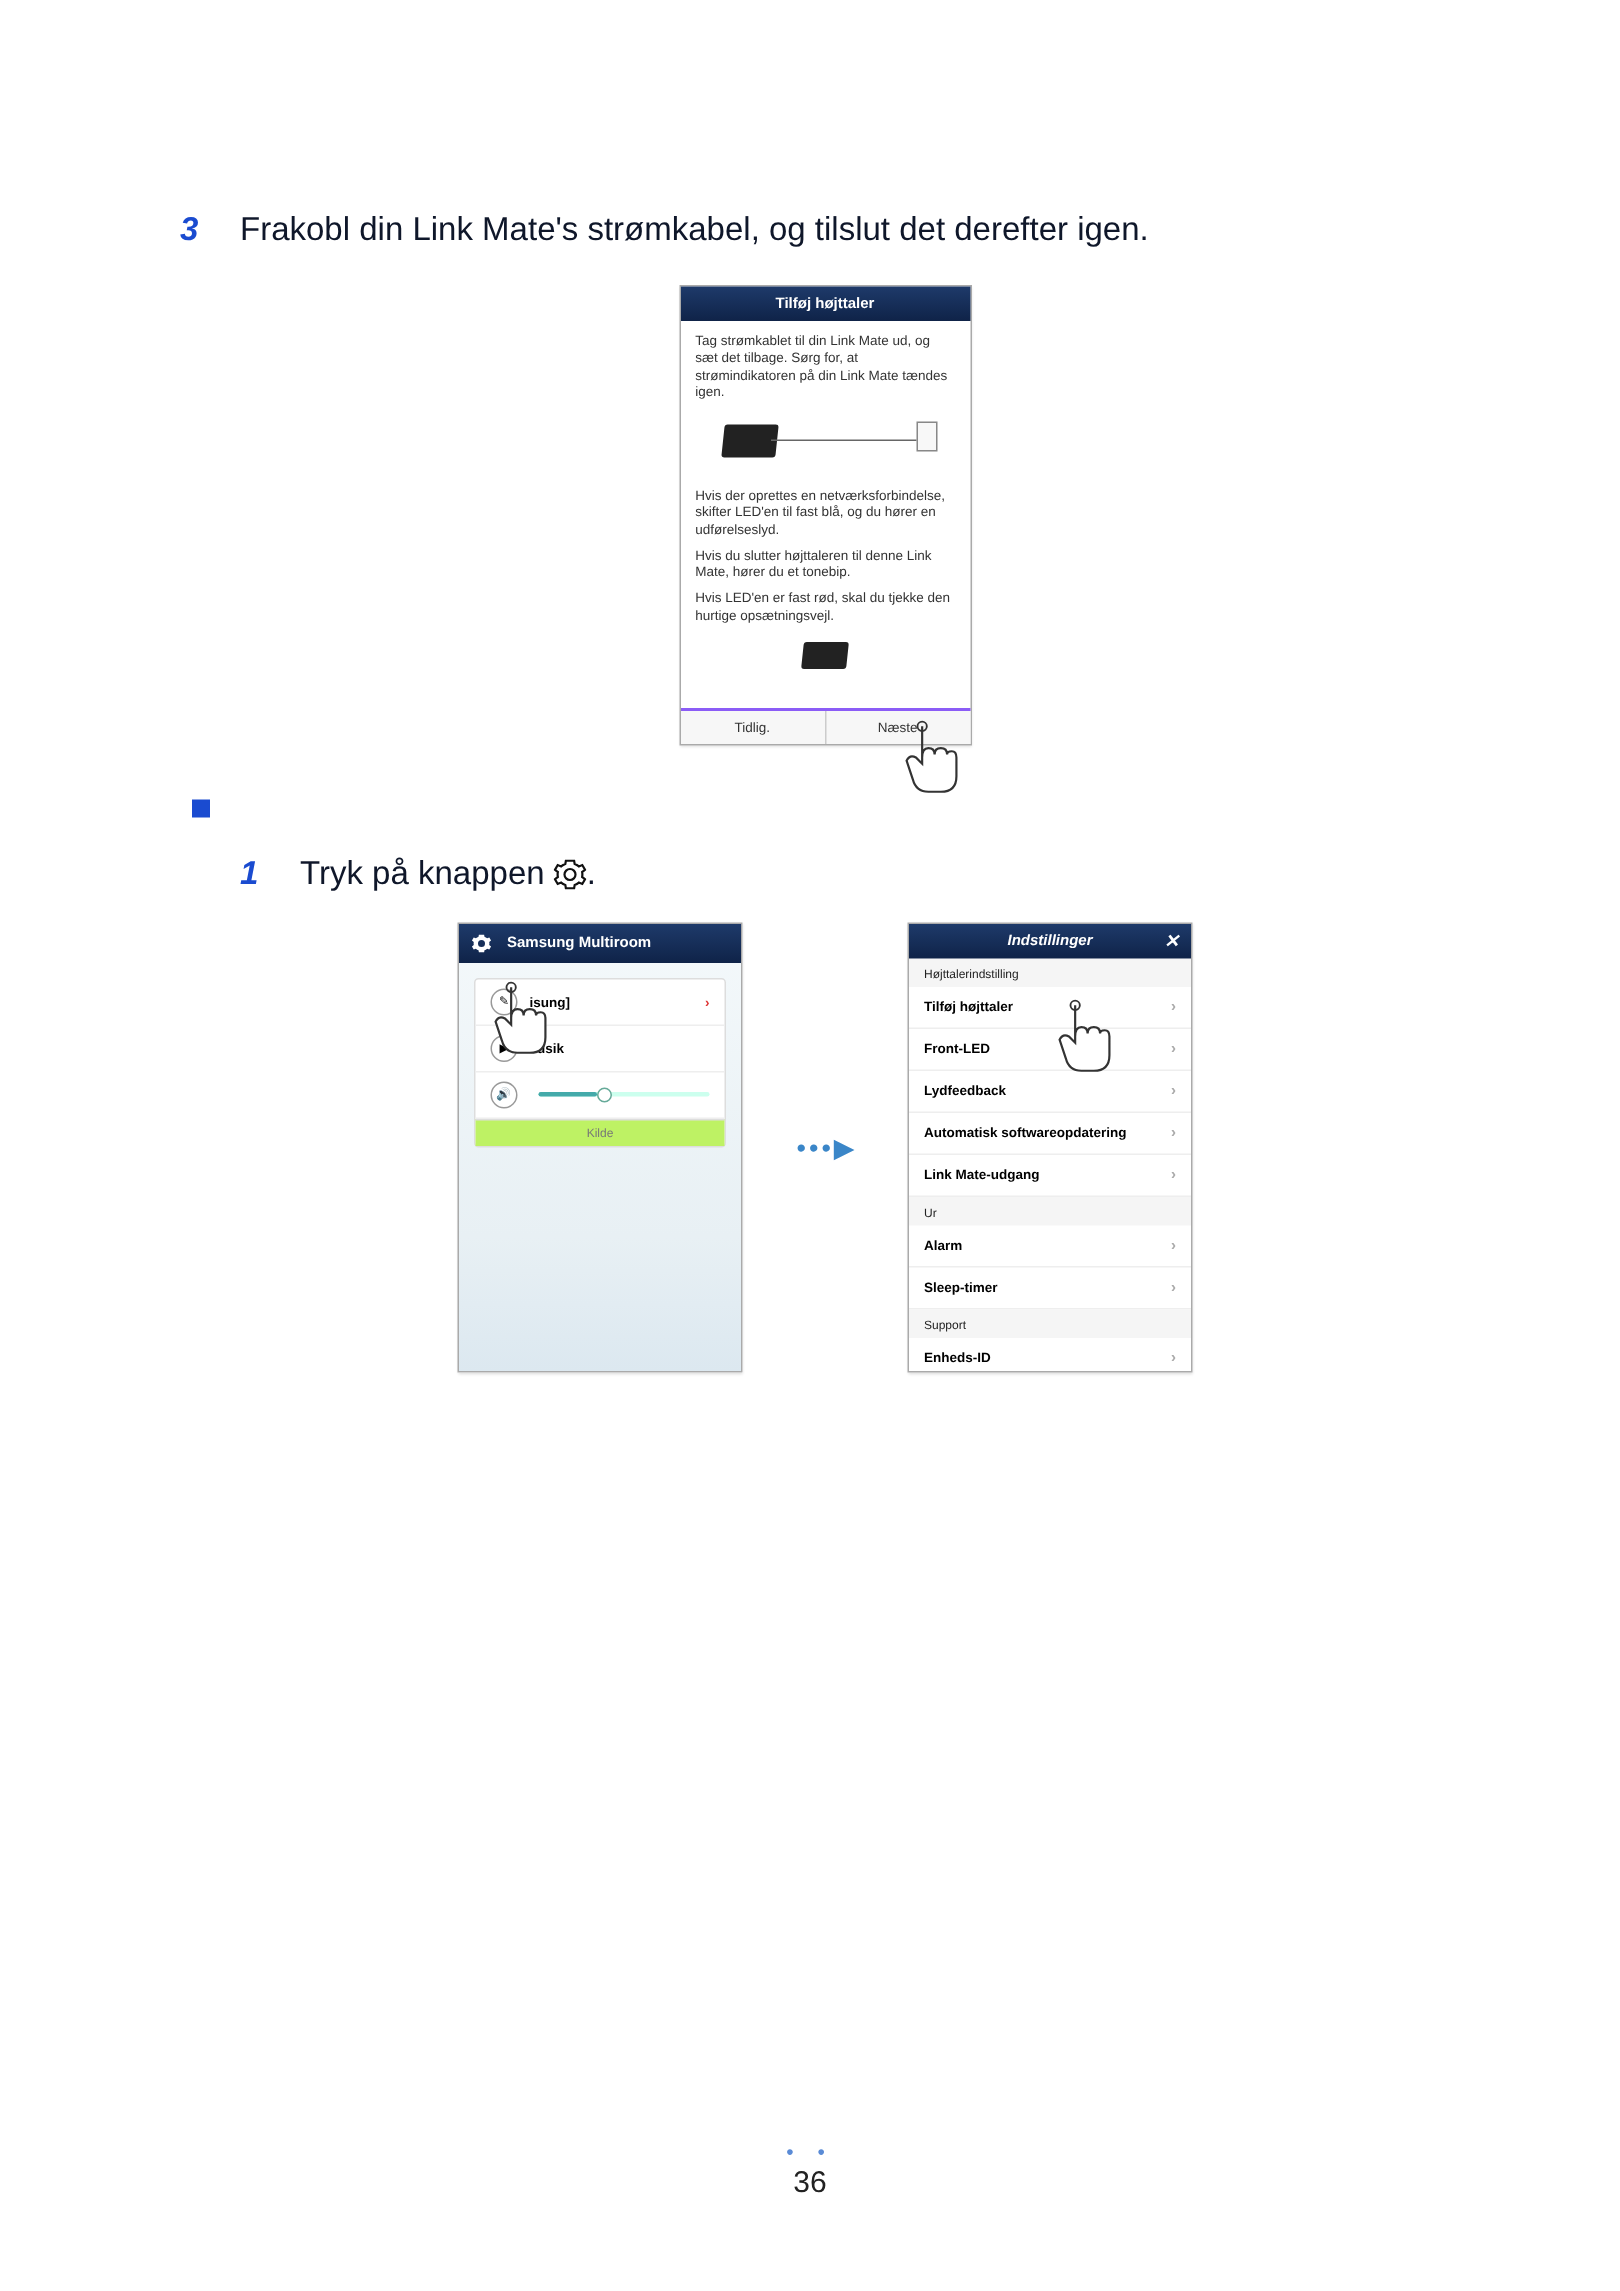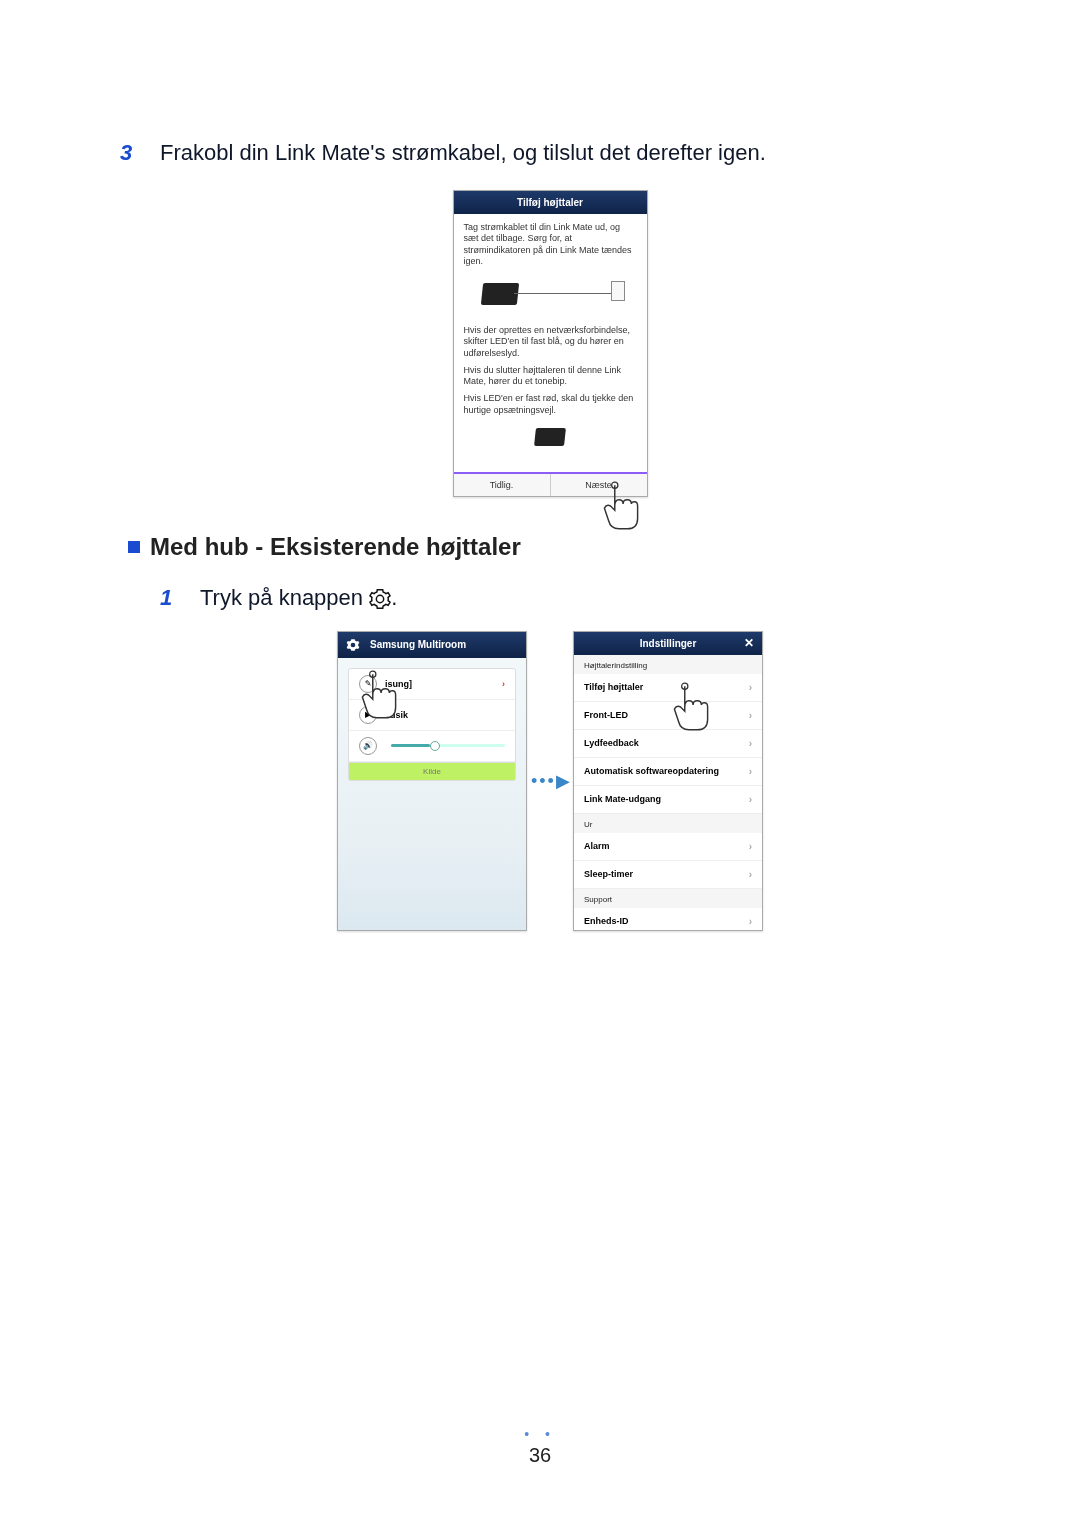--- a/index.html
+++ b/index.html
@@ -26,39 +26,39 @@
   .linkmate.small { width:30px; height:18px; left:50%; margin-left:-15px; top:6px; }
   .outlet { position:absolute; right:12px; top:8px; width:14px; height:20px; border:1px solid #888; background:#f8f8f8; }
   .cable { position:absolute; left:50px; right:24px; top:20px; height:0; border-top:1px solid #666; }
   .p1-footer { display:flex; border-top:2px solid #8b5cf6; }
   .p1-btn { flex:1; text-align:center; padding:6px 0; font-size:9px; background:#f7f7f7; }
   .p1-btn + .p1-btn { border-left:1px solid #ccc; }
   .pointer { position:absolute; }
   .pointer svg { width:42px; height:54px; }
 
   
-  .phone-row { display:flex; justify-content:center; align-items:center; margin-top:20px; gap:4px; }
+  .phone-row { display:flex; justify-content:center; align-items:center; margin-top:20px; gap:36px; }
 
   .phone2 { width:190px; border:1px solid #aaa; background:linear-gradient(#f4f9fb,#e8f0f4 70%,#dce8f0); font-size:9px; position:relative; box-shadow:0 1px 2px rgba(0,0,0,0.15); height:300px; overflow:hidden; }
   .p2-header { background:linear-gradient(#1e3a6a,#0f2348); color:#fff; display:flex; align-items:center; padding:6px 8px; font-weight:bold; font-size:10px; }
   .p2-gear { width:14px; height:14px; margin-right:10px; }
   .p2-card { background:#fff; margin:10px; border:1px solid #ddd; border-radius:3px; }
   .p2-row { display:flex; align-items:center; padding:6px 10px; border-bottom:1px solid #eee; position:relative; }
   .p2-row:last-child { border-bottom:none; }
   .p2-icon { width:18px; height:18px; border:1px solid #999; border-radius:50%; display:flex; align-items:center; justify-content:center; margin-right:8px; flex-shrink:0; font-size:8px; }
   .p2-chev { color:#d33; font-weight:bold; margin-left:auto; }
   .kilde { text-align:center; font-size:8px; color:#777; padding:4px; background:#bef264; border-top:1px solid #ddd; }
   .volbar { height:3px; background:#cfe; border-radius:2px; position:relative; flex:1; margin-left:6px; }
   .volbar::after { content:''; position:absolute; left:34%; top:-3px; width:8px; height:8px; background:#fff; border:1px solid #6a9; border-radius:50%; }
   .vol-fill { height:100%; width:34%; background:#4aa; border-radius:2px; }
 
   .dots-arrow { width:38px; text-align:center; color:#3a86c8; font-size:18px; letter-spacing:2px; }
 
   .phone3 { width:190px; border:1px solid #aaa; background:#fff; font-size:9px; height:300px; box-shadow:0 1px 2px rgba(0,0,0,0.15); overflow:hidden; position:relative; }
-  .p3-header { background:linear-gradient(#1e3a6a,#0f2348); color:#fff; display:flex; align-items:center; justify-content:center; padding:6px 8px; font-weight:bold; font-size:10px; position:relative; }
+  .p3-header { background:linear-gradient(#1e3a6a,#0f2348); color:#fff; display:flex; align-items:center; justify-content:center; padding:6px 8px; font-weight:bold; font-size:10px; position:relative;font-style:italic; }
   .p3-close { position:absolute; right:8px; top:50%; transform:translateY(-50%); color:#fff; font-size:12px; }
   .sec-head { font-size:8px; font-weight:normal; padding:6px 10px 4px 10px; color:#222; background:#f5f5f5; }
   .p3-item { display:flex; align-items:center; padding:8px 10px; border-bottom:1px solid #eee; font-weight:bold; font-size:9px; }
   .p3-item .chev3 { margin-left:auto; color:#aaa; font-size:10px; }
 
   .page-num { position:absolute; bottom:60px; left:0; right:0; text-align:center; font-size:20px; color:#222; }
   .dots-above { font-size:14px; letter-spacing:6px; color:#5a8bd6; display:block; margin-bottom:2px; }
 </style>
 </head>
 <body>
@@ -95,21 +95,20 @@
     <div class="pointer" style="right:6px; bottom:-40px;">
       <svg viewBox="0 0 40 52">
         <path d="M14 6 L14 26 Q14 20 18 20 Q22 20 22 24 Q22 20 26 20 Q30 20 30 24 Q30 22 33 22 Q36 22 36 26 L36 38 Q36 48 26 48 L18 48 Q10 48 8 40 L4 28 Q6 24 10 26 L14 30 Z" fill="#fff" stroke="#333" stroke-width="1.4"></path>
         <circle cx="14" cy="6" r="3" fill="none" stroke="#333" stroke-width="1.2"></circle>
       </svg>
     </div>
   </div>
 
   <div class="heading-line">
     <span class="sq"></span>
-    <span class="heading-text">Med hub  - Eksisterende højttaler</span>
   </div>
 
   <div class="sub-step">
     <span class="step-num">1</span>
     <span class="step-text">
       <span>Tryk på knappen </span>
       <span class="gear-inline">
         <svg viewBox="0 0 24 24">
             <path d="M12 8a4 4 0 1 0 0 8 4 4 0 0 0 0-8zm9 4c0 .6-.06 1.2-.17 1.77l2.1 1.64-2 3.46-2.48-1a9 9 0 0 1-3.06 1.77L15 22h-6l-.39-2.36a9 9 0 0 1-3.06-1.77l-2.48 1-2-3.46 2.1-1.64A9 9 0 0 1 3 12c0-.6.06-1.2.17-1.77L1.07 8.6l2-3.46 2.48 1A9 9 0 0 1 8.6 4.36L9 2h6l.39 2.36a9 9 0 0 1 3.06 1.77l2.48-1 2 3.46-2.1 1.64c.11.57.17 1.17.17 1.77z" fill="none" stroke="#111" stroke-width="1.6"></path>
           </svg>

